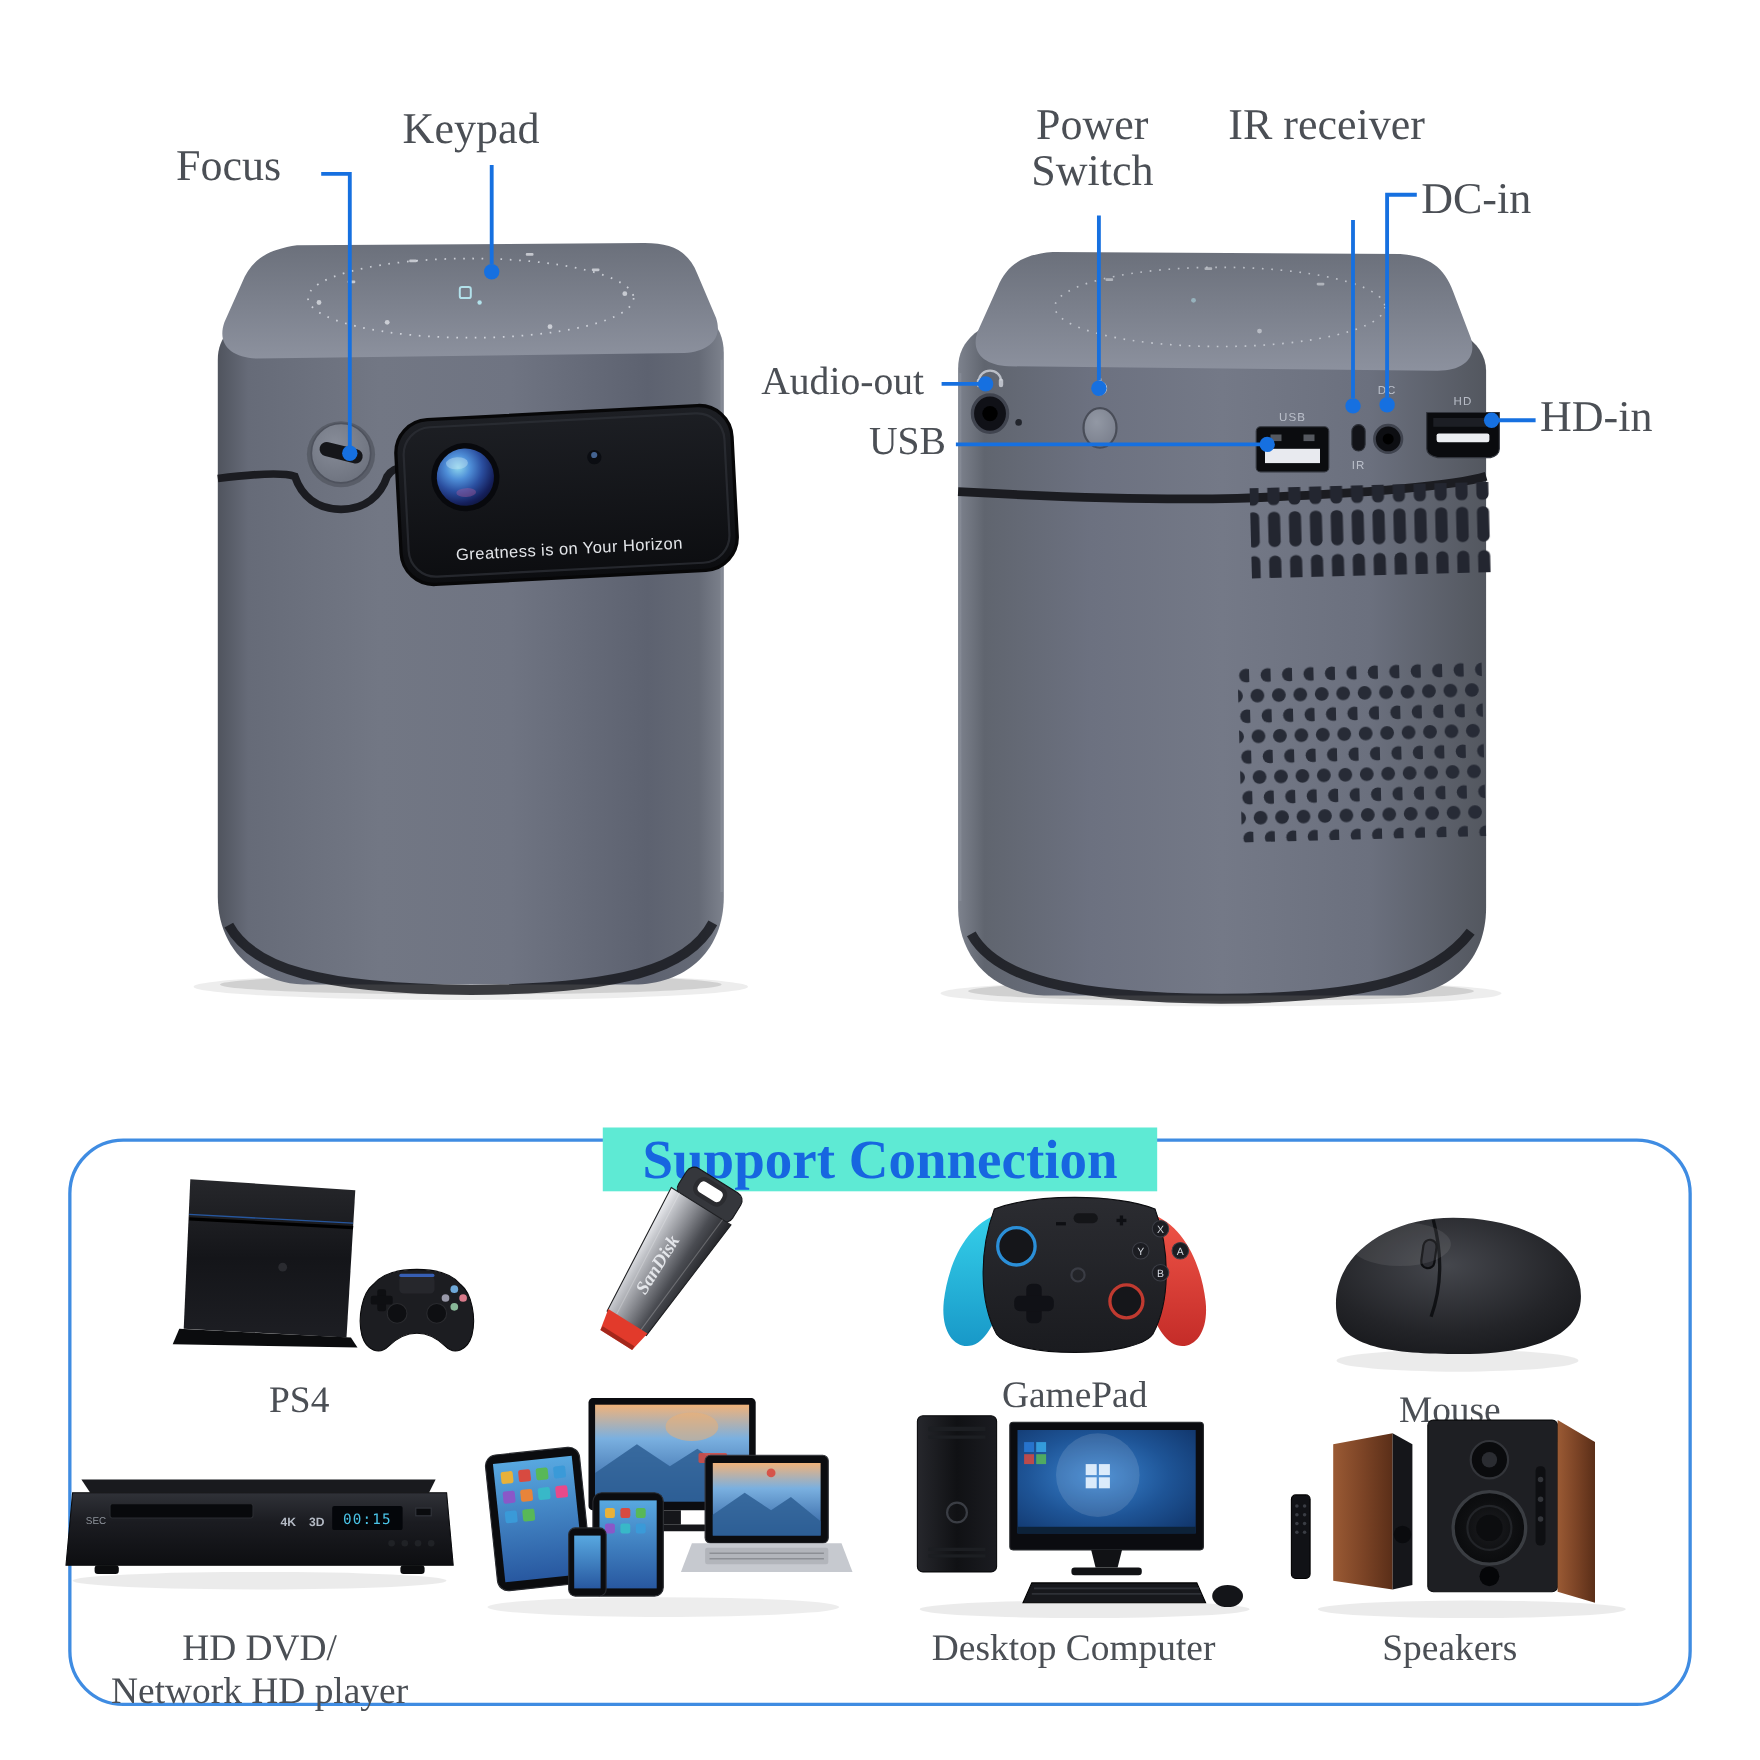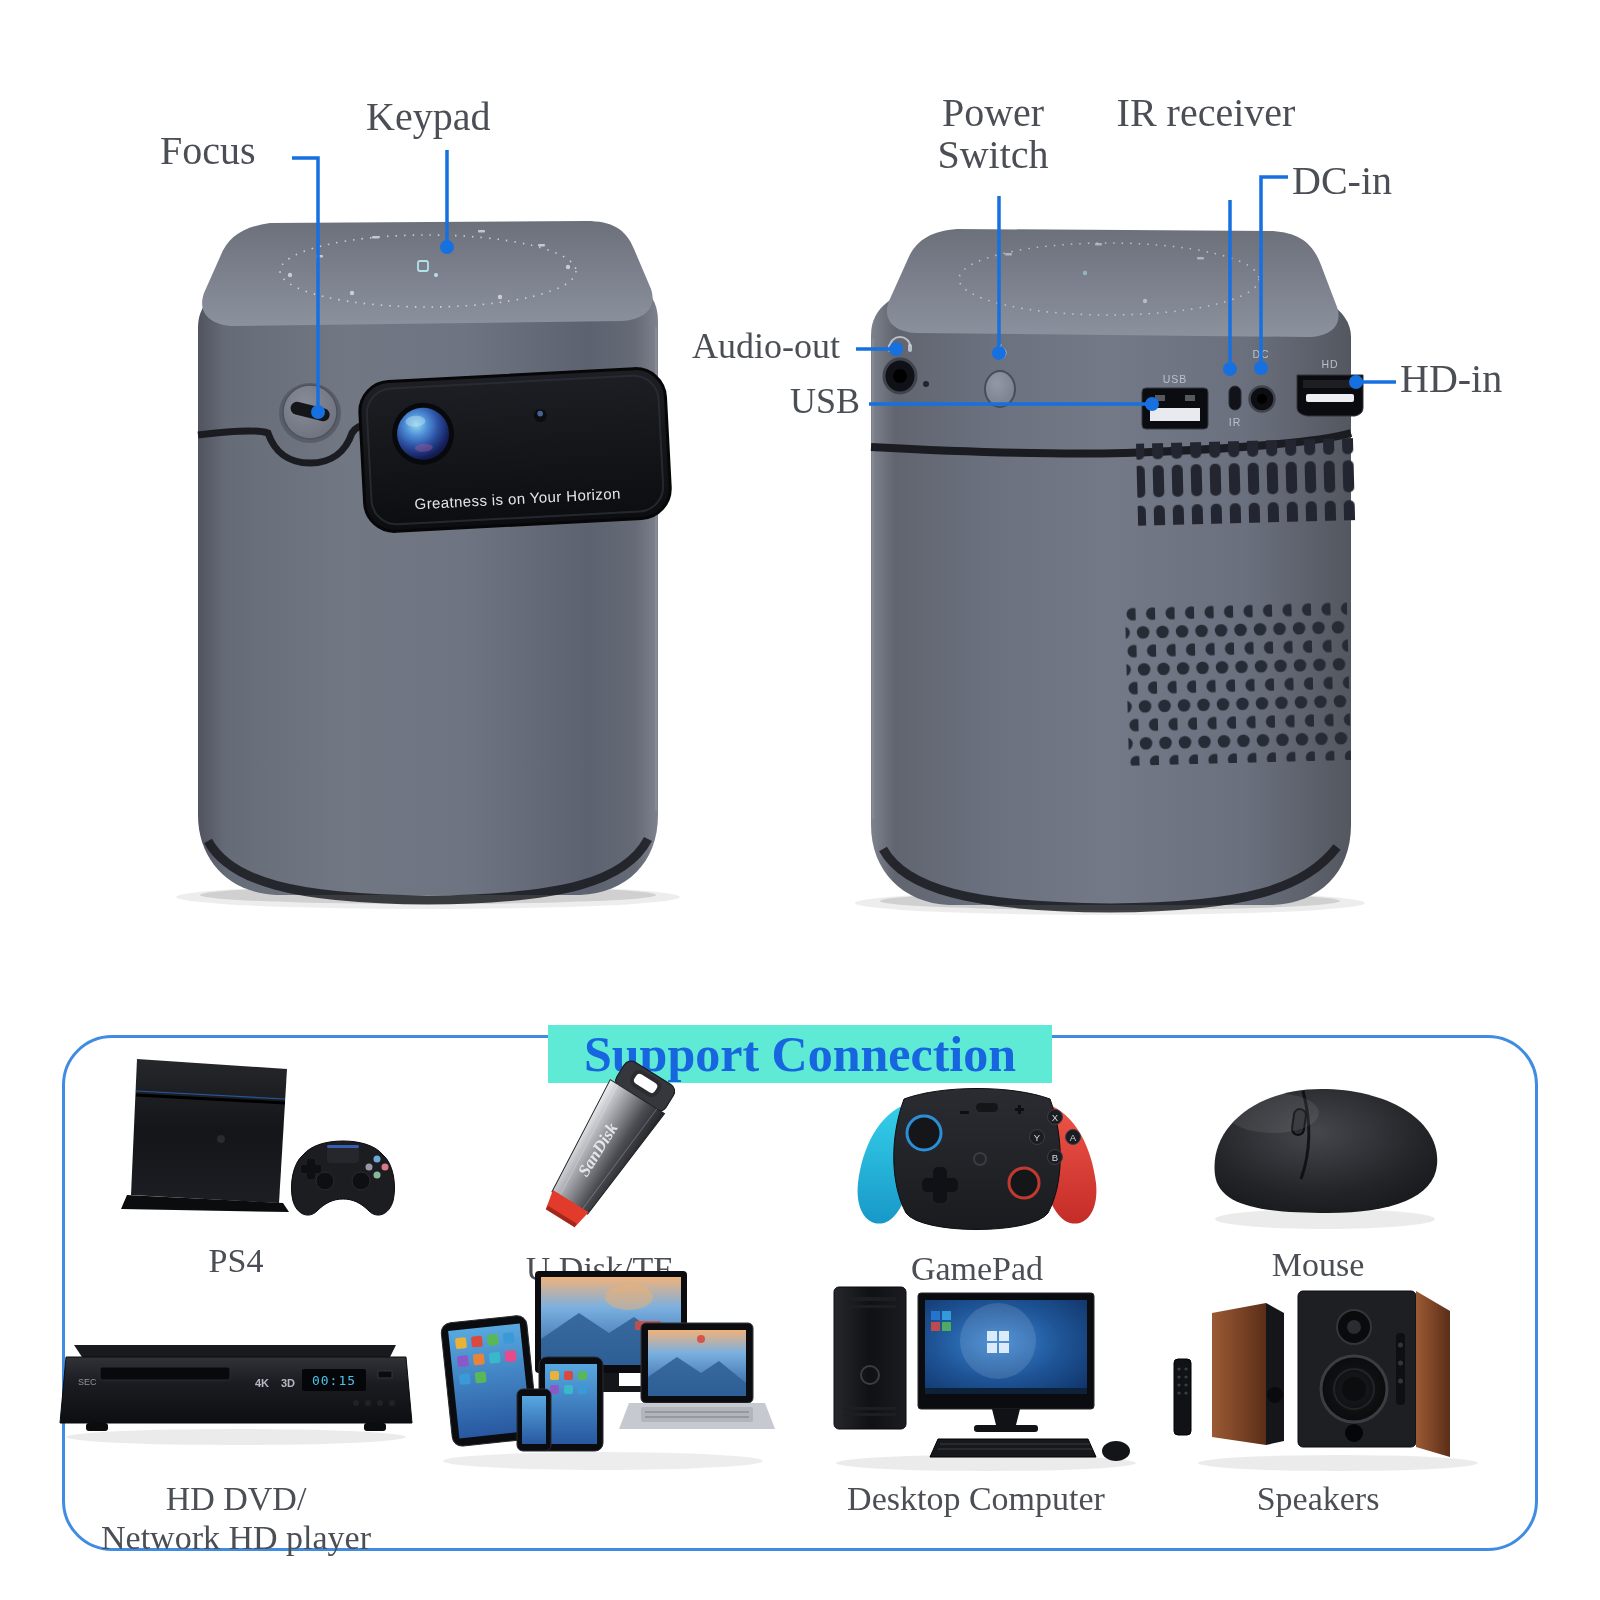--- a/index.html
+++ b/index.html
@@ -229,21 +229,21 @@
   <div class="callout lab-power">Power Switch</div>
   <div class="callout lab-ir">IR receiver</div>
   <div class="callout lab-dc">DC-in</div>
   <div class="callout lab-audio">Audio-out</div>
   <div class="callout lab-usb">USB</div>
   <div class="callout lab-hd">HD-in</div>
 
   <section class="support-box">
     <h2 class="support-title">Support Connection</h2>
 
-    <div class="support-item" style="left:1px; top:9px; width:340px;">
+    <div class="support-item" style="left:1px; top:22px; width:340px;padding-left:36px;">
       <svg width="330" height="190" viewBox="0 0 330 190" style="margin:0 auto;">
         <defs>
             <linearGradient id="psG" x1="0" y1="0" x2="0" y2="1">
           <stop offset="0" stop-color="#26272b"></stop>
               <stop offset=".5" stop-color="#141519"></stop>
               <stop offset="1" stop-color="#1d1e23"></stop>
         </linearGradient>
           </defs>
         <g>
           <path d="M66,12 L216,22 L208,156 L60,148 Z" fill="url(#psG)"></path>
@@ -288,24 +288,20 @@
         <g transform="rotate(32 170 95)">
           <rect x="142" y="4" width="58" height="30" rx="8" fill="#35373c" stroke="#17181b"></rect>
           <rect x="156" y="9" width="28" height="15" rx="6" fill="#ffffff" stroke="#2b2c30" stroke-width="4"></rect>
           <path d="M138,32 L202,32 L190,158 L148,158 Z" fill="url(#sdG)" stroke="#1f2023"></path>
           <path d="M147,32 L157,158 M193,32 L183,158" stroke="#ffffff" opacity=".22"></path>
           <path d="M148,156 L190,156 L186,176 L152,176 Z" fill="#e23a2b"></path>
           <path d="M152,172 L186,172 L186,176 L152,176 Z" fill="#8a1f16" opacity=".7"></path>
           <text class="sd-text" x="170" y="98" text-anchor="middle" transform="rotate(-90 170 98)">SanDisk</text>
         </g>
       </svg>
-      <div class="support-label">
-        <span>U Disk/TF</span>
-          <span></span>
-      </div>
     </div>
 
     <div class="support-item" style="left:742px; top:17px; width:340px;">
       <svg width="330" height="190" viewBox="0 0 330 190" style="margin:0 auto;">
         <defs>
           <linearGradient id="gripL" x1="0" y1="0" x2="0" y2="1">
               <stop offset="0" stop-color="#35d0ea"></stop>
               <stop offset="1" stop-color="#1898c8"></stop>
             </linearGradient>
           <linearGradient id="gripR" x1="0" y1="0" x2="0" y2="1">
@@ -343,21 +339,21 @@
           <text class="btn-letter" x="261" y="85.5" text-anchor="middle">A</text>
           <text class="btn-letter" x="243" y="105.5" text-anchor="middle">B</text>
         </g>
       </svg>
       <div class="support-label">
         <span>GamePad</span>
           <span></span>
       </div>
     </div>
 
-    <div class="support-item" style="left:1083px; top:13px; width:340px;">
+    <div class="support-item" style="left:1083px; top:31px; width:340px;">
       <svg width="330" height="190" viewBox="0 0 330 190" style="margin:0 auto;">
         <defs>
             <radialGradient id="mG" cx=".45" cy=".35" r=".9">
           <stop offset="0" stop-color="#45474d"></stop>
               <stop offset=".55" stop-color="#232428"></stop>
               <stop offset="1" stop-color="#0e0f12"></stop>
         </radialGradient>
           </defs>
         <ellipse cx="172" cy="168" rx="110" ry="10" fill="#000" opacity=".08"></ellipse>
         <path d="M62,124 C56,76 104,38 168,38 C236,38 288,70 284,114 C281,146 240,162 175,162 C112,162 66,156 62,124 Z" fill="url(#mG)"></path>

